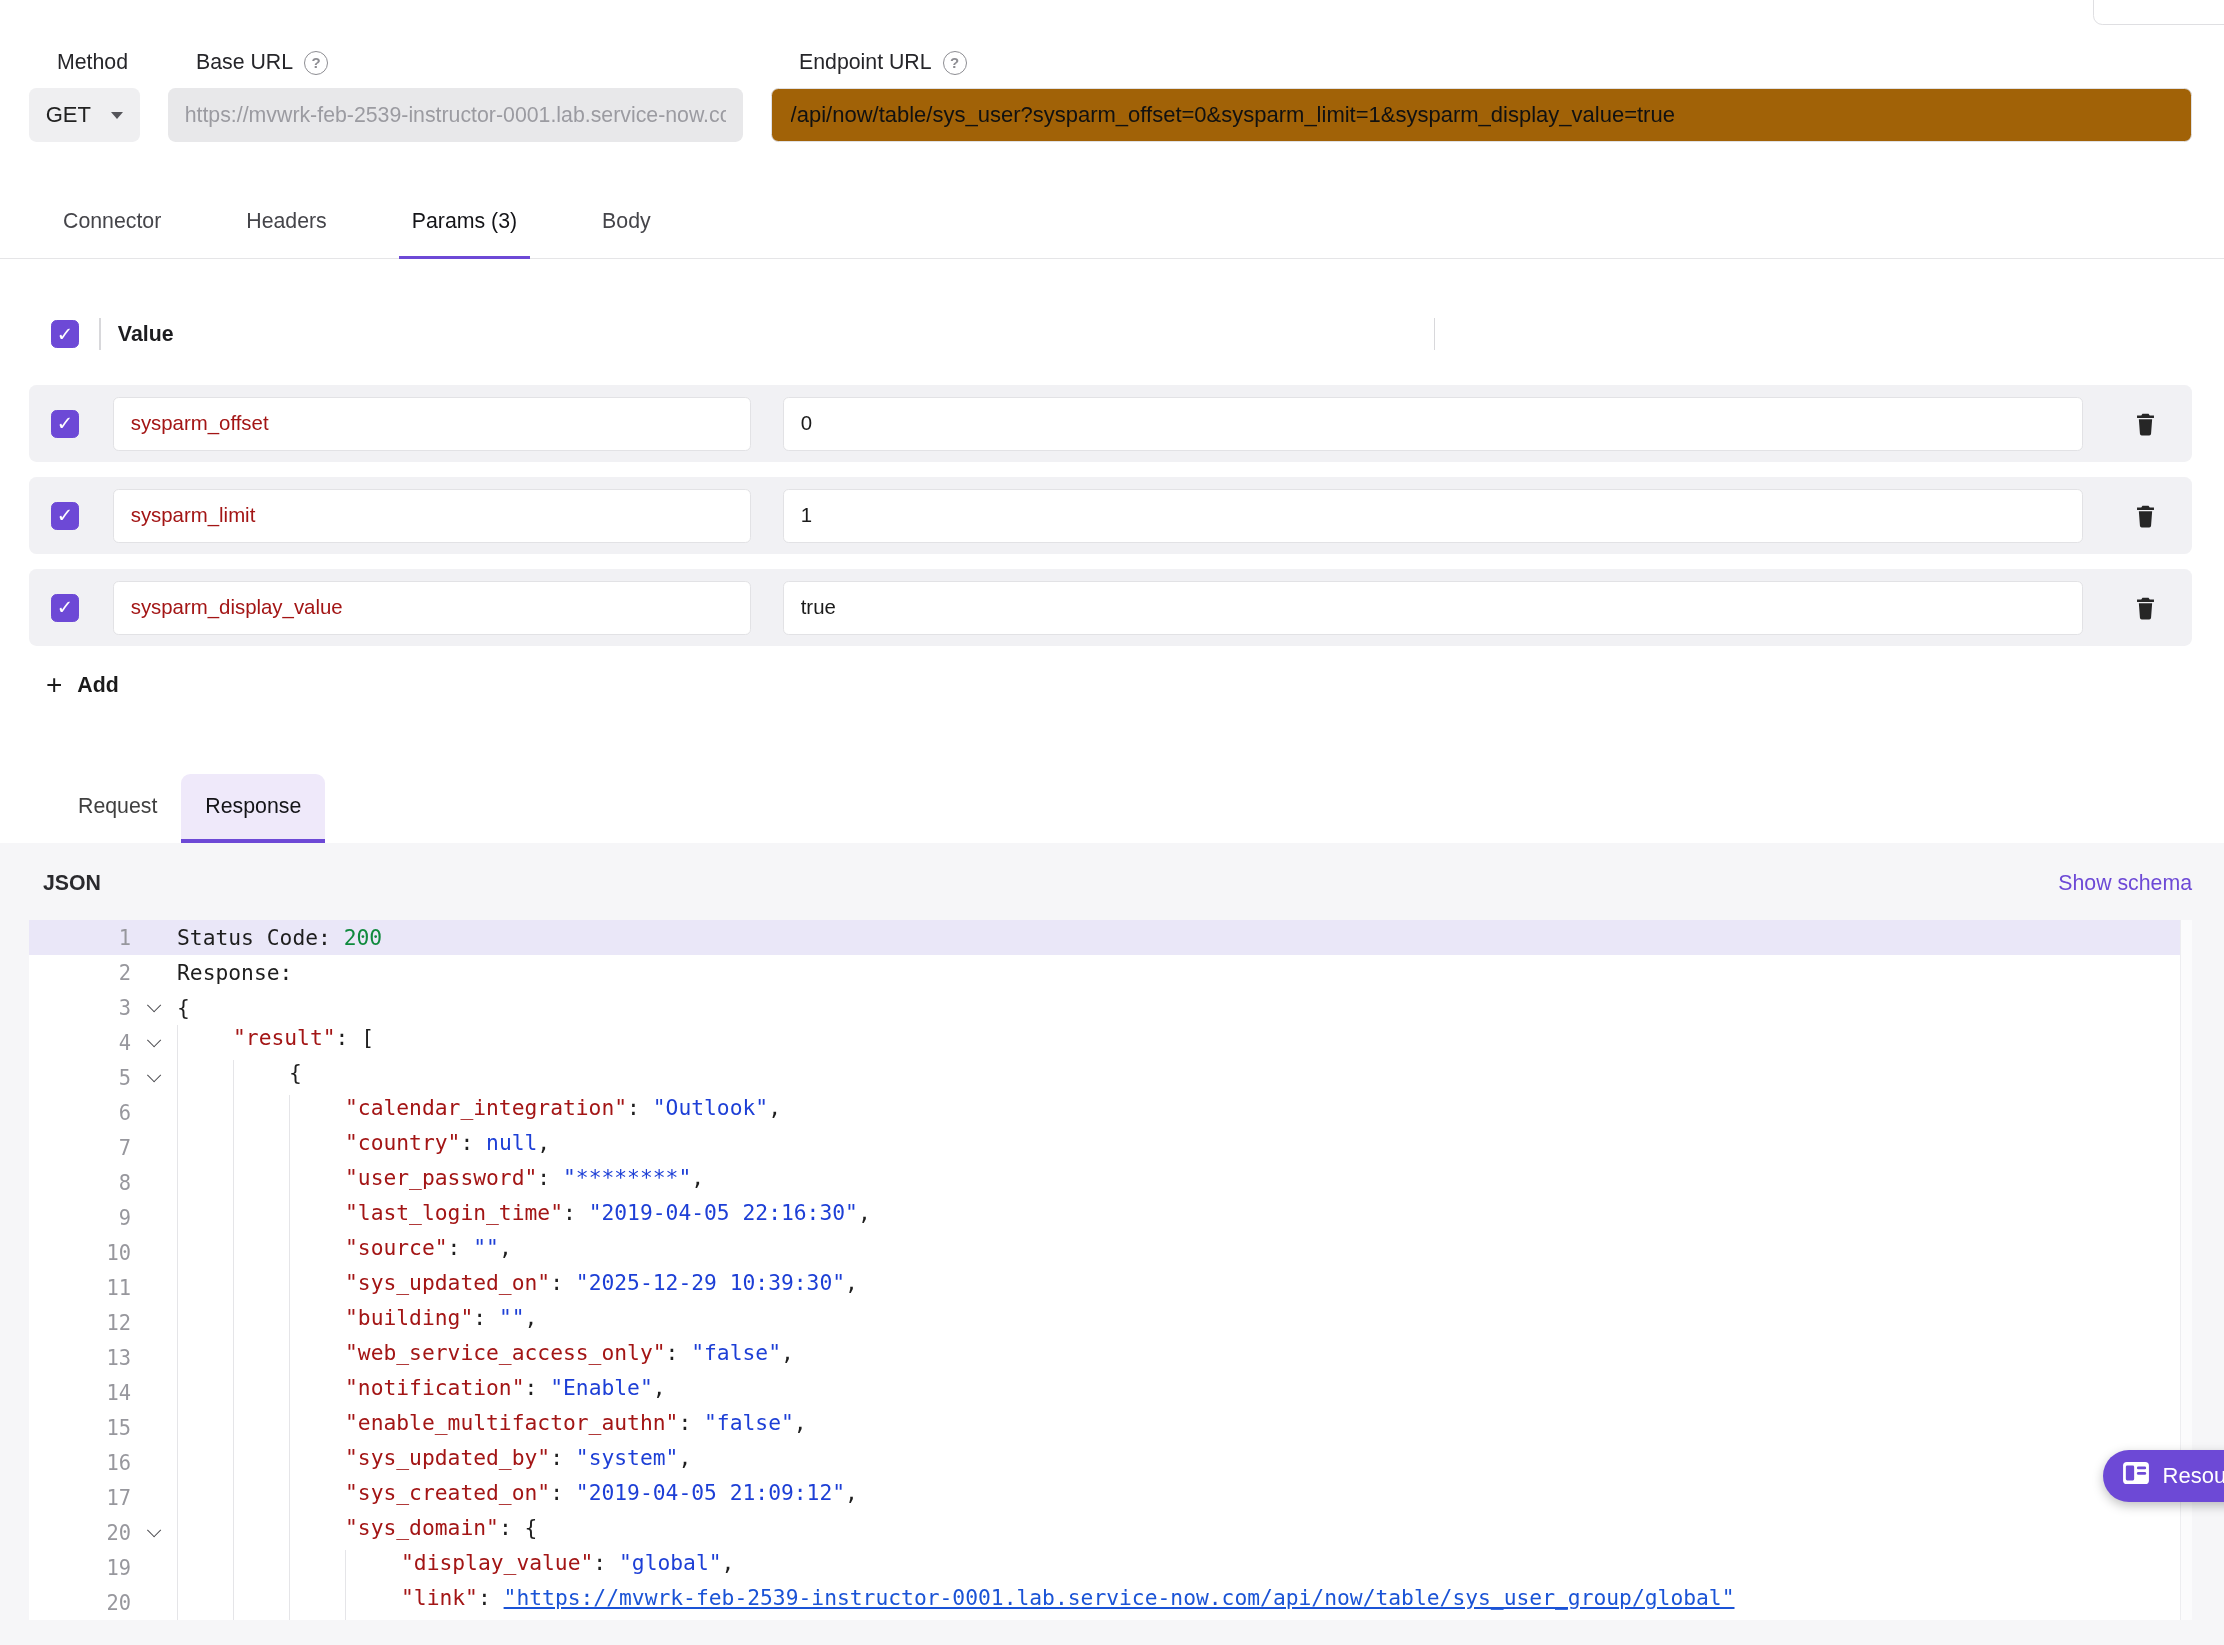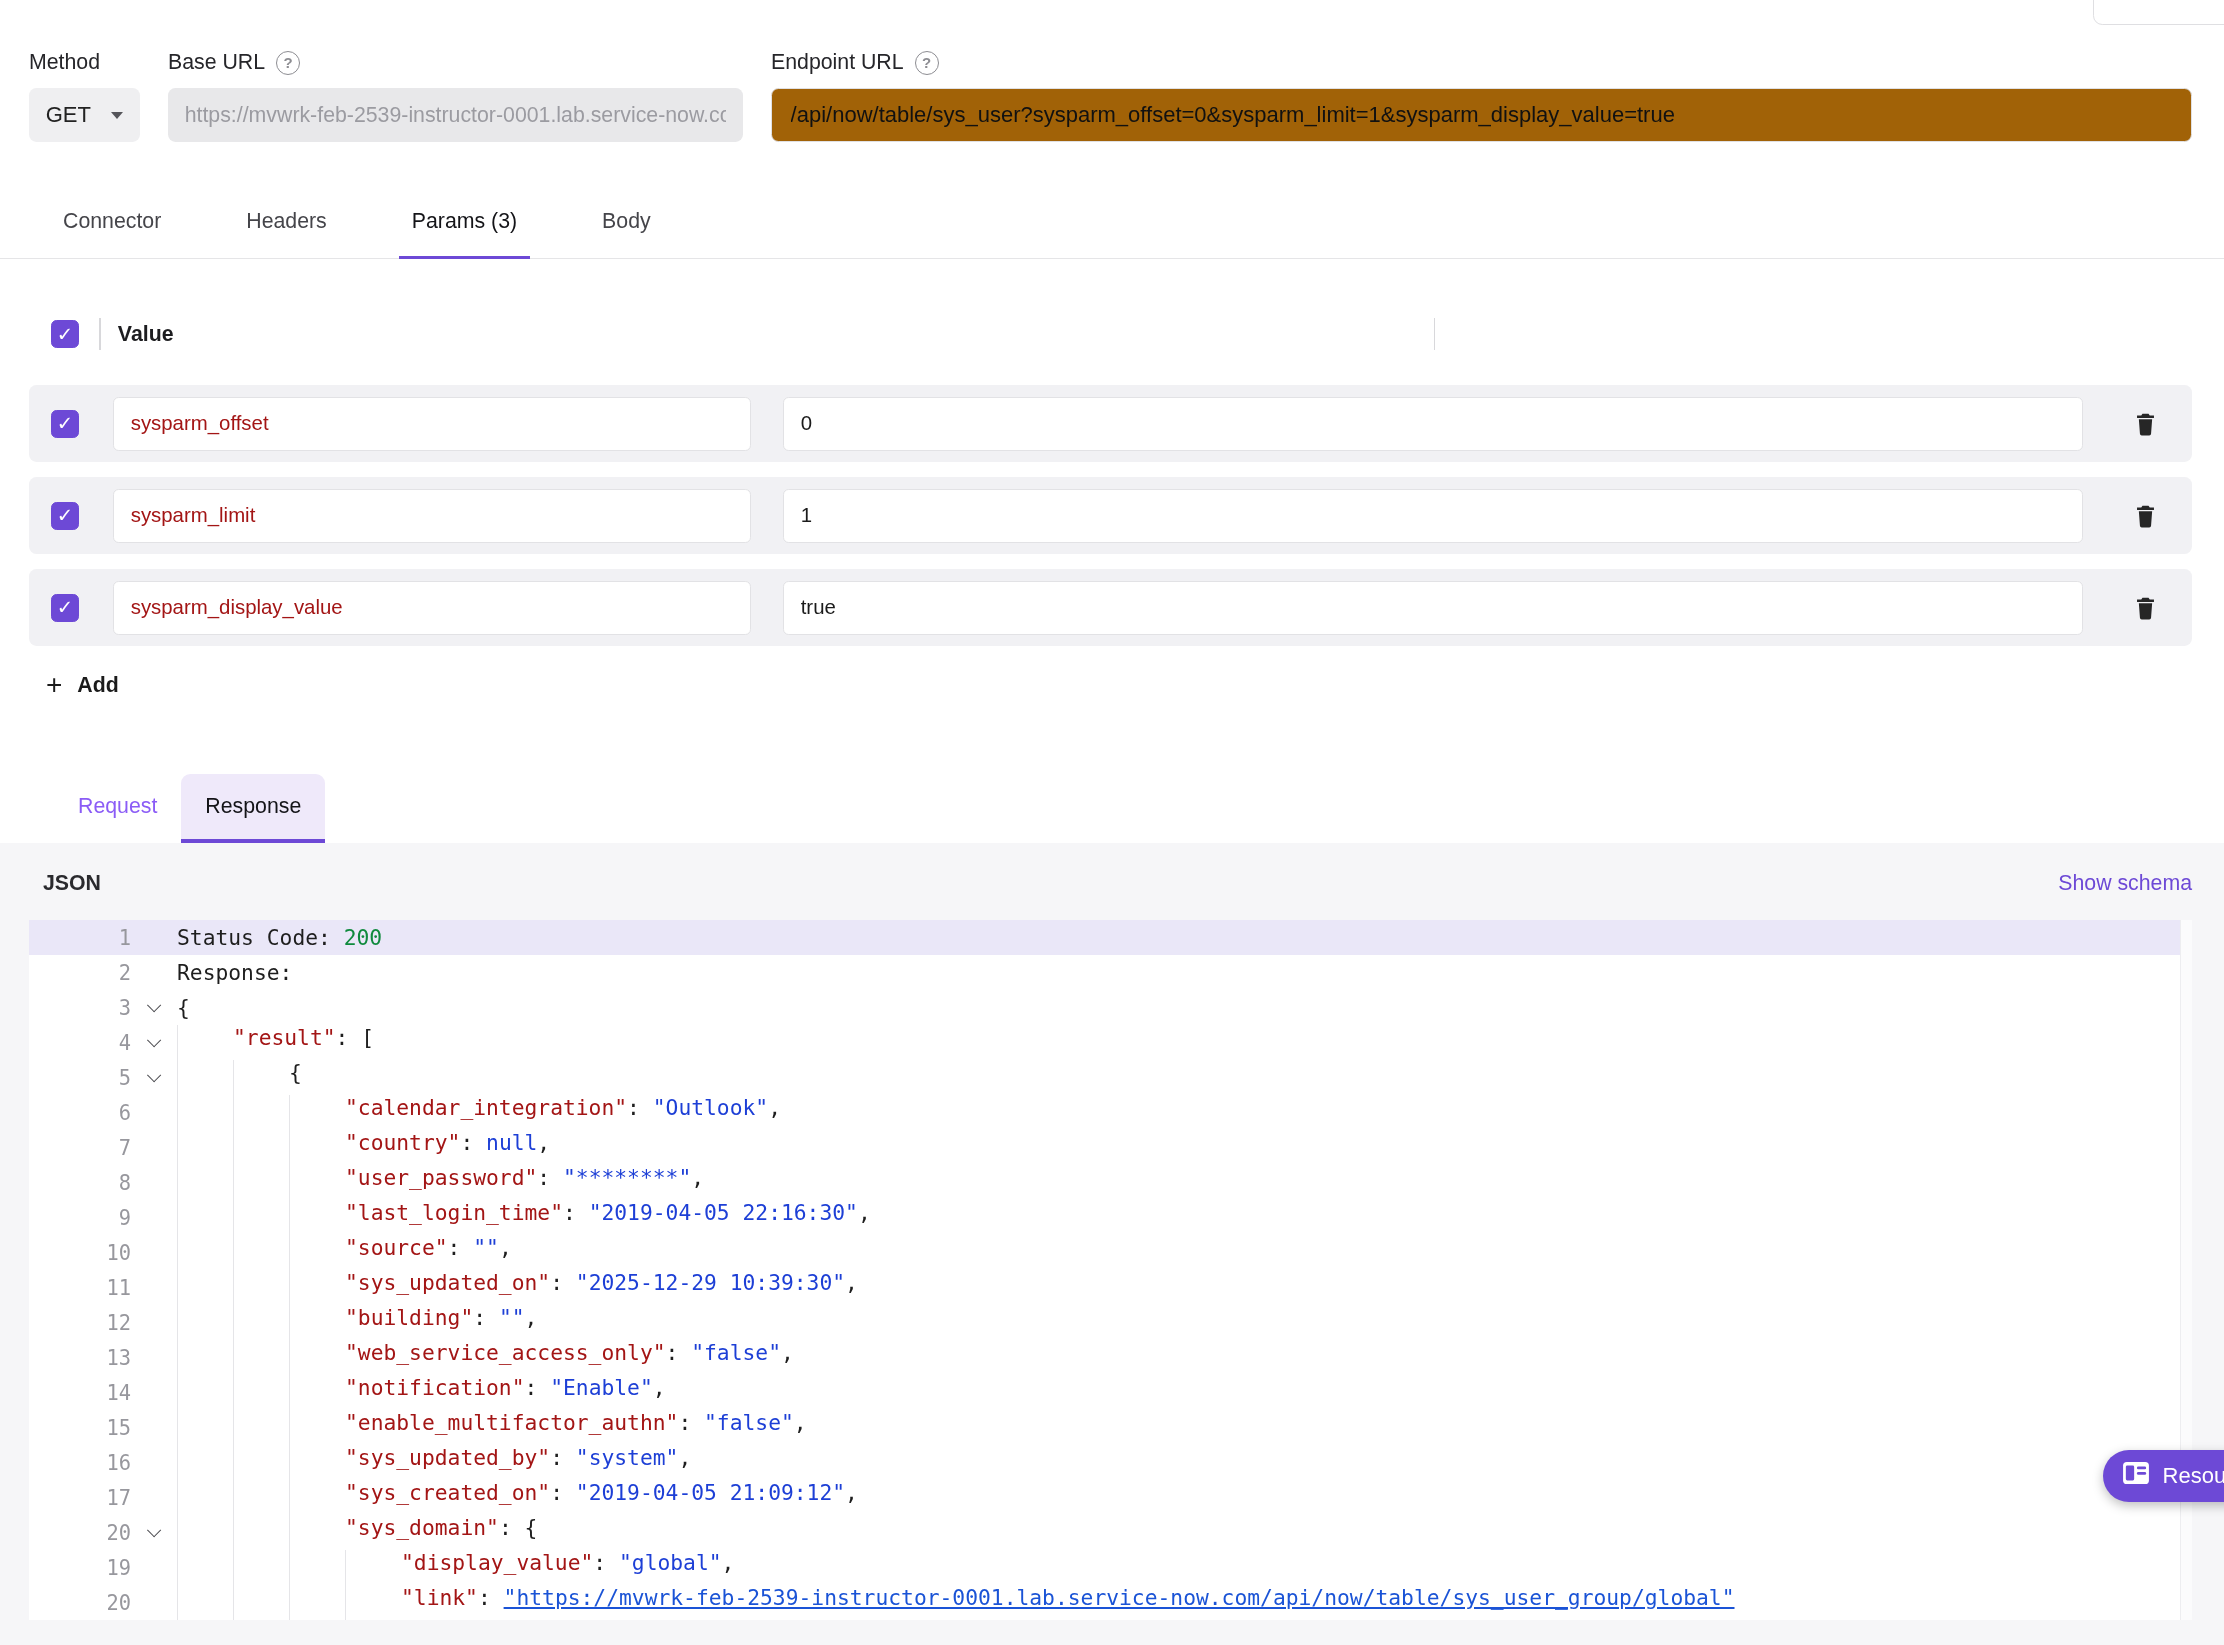--- a/index.html
+++ b/index.html
@@ -10,21 +10,21 @@
     font-family:"Liberation Sans", sans-serif;
   }
 
   
   .top-partial{ position:absolute; top:-20.4px; left:2093px; width:204px; height:45px;
     background:#fff; border:1.9px solid #dfdfe2; border-radius:9.3px; }
 
   .config{ padding:50px 32px 0 29px; }
 
   .fields{ display:flex; align-items:flex-start; }
-  .field label{ display:flex; align-items:center; gap:11px; font-size:21.3px; color:#26262a; margin-bottom:13px; }
+  .field label{ display:flex; align-items:center; gap:11px; font-size:21.3px; color:#26262a; margin-bottom:13px;margin-left:28px; }
   .f-method{ margin-right:28px; }
   .f-base{ margin-right:28px; }
   .f-endpoint{ flex:1; }
 
   .method-btn{ height:54px; width:111px; background:#efeff1; border:none; border-radius:7.4px;
     font-size:22px; color:#222; display:flex; align-items:center; justify-content:space-between;
     padding:0 16.7px; font-family:inherit; cursor:pointer; }
   .caret{ width:0; height:0; border-left:6.5px solid transparent; border-right:6.5px solid transparent; border-top:7.4px solid #55555a; }
 
   .help{ width:24px; height:24px; border:1.9px solid #8d8d92; border-radius:50%; color:#8d8d92;
@@ -59,21 +59,21 @@
   .pinput.key{ width:638px; margin-left:34px; }
   .pinput.val{ width:1300px; margin-left:32px; }
   .trash{ margin-left:auto; margin-right:26px; width:41px; height:41px; background:transparent; border:none;
     display:flex; align-items:center; justify-content:center; cursor:pointer; }
 
   .add-btn{ display:flex; align-items:center; gap:15px; margin:24px 0 0 11px; background:transparent;
     border:none; font-size:21.3px; font-weight:600; color:#1b1b1b; font-family:inherit; cursor:pointer; }
   .add-btn .plus{ font-size:28px; font-weight:400; line-height:1; }
 
   .resp-tabs{ display:flex; margin-top:74px; padding-left:54px; align-items:flex-end; }
-  .rtab{ font-size:21.3px; color:#8b5cf6; padding:0 24px; height:69px; display:flex; align-items:center;
+  .rtab{ font-size:21.3px; color:#404040; padding:0 24px; height:69px; display:flex; align-items:center;
     border-bottom:4.6px solid transparent; cursor:pointer; }
   .rtab.active{ background:#efe9fa; border-radius:9.3px 9.3px 0 0; border-bottom-color:#6d49d6;
     color:#141418; font-weight:500; }
 
   .json-panel{ background:#f6f6f8; height:837px; padding-top:28px; }
   .json-head{ display:flex; justify-content:space-between; align-items:center; margin:0 32px 24px 43px; }
   .json-label{ font-weight:700; font-size:21.3px; color:#2a2a2e; }
   .show-schema{ color:#6d49d6; font-size:21.3px; font-weight:500; cursor:pointer; text-decoration:none; }
 
   .editor{ margin:0 32px 0 29px; background:#fff; position:relative;

